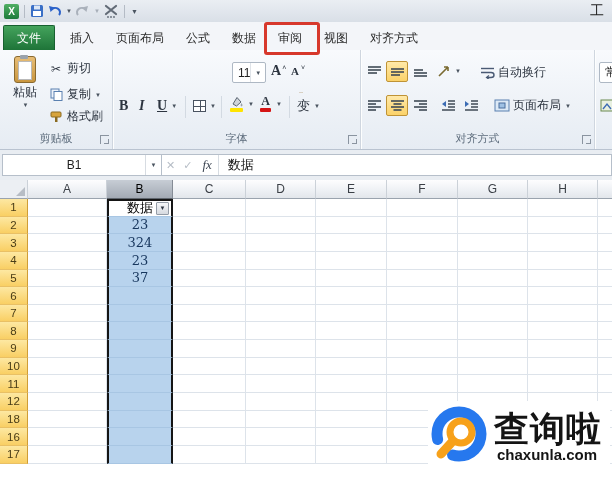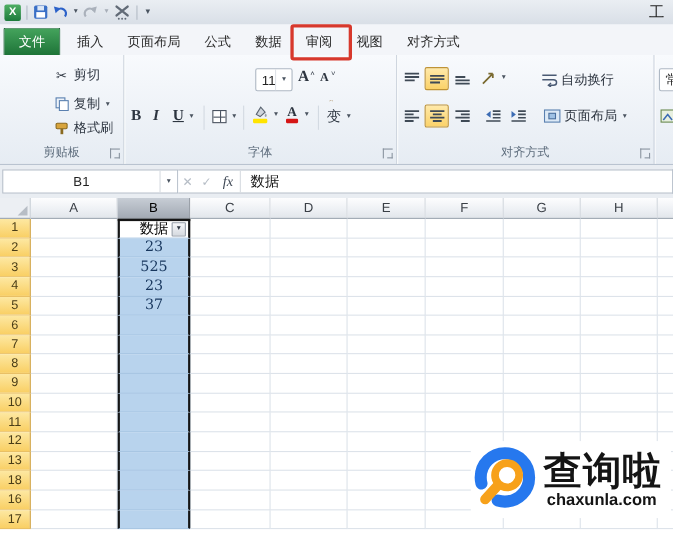--- a/index.html
+++ b/index.html
@@ -157,20 +157,28 @@
     <span class="tab">数据</span>
     <span class="tab">审阅</span>
     <span class="tab">视图</span>
     <span class="tab">对齐方式</span>
   </div>
   <div id="red-box" style="left: 264px; top: 22px; width: 50px; height: 27px; border-color: rgb(215, 56, 44);"></div>
 
   <div id="ribbon">
 
     <div class="group" style="left:0;width:112px;">
+      <div class="rbtn" style="left:8px;top:6px;width:34px;flex-direction:column;gap:1px;">
+        <span style="display:block;width:20px;height:25px;background:linear-gradient(#e7bd76,#c9963f);border:1px solid #8a6a30;border-radius:3px;position:relative;">
+          <span style="position:absolute;left:3px;top:4px;width:12px;height:17px;background:#fff;border:1px solid #b9b9b9;"></span>
+          <span style="position:absolute;left:5px;top:-2px;width:8px;height:4px;background:#9aa2ab;border-radius:1px;"></span>
+        </span>
+        <span>粘贴</span>
+        <span class="mini-drop">▼</span>
+      </div>
       <div class="rbtn" style="left:48px;top:10px;">
         <span class="icon16">✂</span>
         <span>剪切</span>
       </div>
       <div class="rbtn" style="left:48px;top:36px;">
         <span class="icon16">
           <svg width="13" height="13">
               <rect x="1" y="1" width="8" height="9" fill="#eef3fa" stroke="#5a80b0"></rect>
               <rect x="4" y="3.5" width="8" height="9" fill="#fff" stroke="#5a80b0"></rect>
             </svg>
@@ -276,21 +284,21 @@
               <line x1="1" y1="11" x2="14" y2="11"></line>
             </g>
           </svg>
       </div>
       <div class="rbtn" style="left:76px;top:14px;">
         <svg width="14" height="14">
             <path d="M2 12 L11 3 M11 3 l-4 0 M11 3 l0 4" stroke="#7a6a30" stroke-width="1.6" fill="none"></path>
           </svg>
         <span class="mini-drop">▼</span>
       </div>
-      <div class="rbtn" style="left:130px;top:14px;">
+      <div class="rbtn" style="left:118px;top:14px;">
         <span class="icon16">
           <svg width="15" height="13">
               <g stroke="#4a5a74" stroke-width="1.4" fill="none">
                 <line x1="1" y1="2.5" x2="14" y2="2.5"></line>
                 <path d="M1 6.5 H11 q3 0 3 2.5 q0 2.5 -3 2.5 H7"></path>
                 <path d="M9 9.5 L6.5 11.5 L9 13.2" stroke-width="1.2"></path>
               </g>
             </svg>
         </span>
         <span>自动换行</span>
@@ -431,21 +439,21 @@
           <div class="cell" style="width: 70px;"></div>
           <div class="cell" style="width: 71px;"></div>
           <div class="cell" style="width: 71px;"></div>
           <div class="cell" style="width: 70px;"></div>
           <div class="cell" style="width: 70px;"></div>
           <div class="cell filler"></div>
         </div>
         <div class="grid-row">
           <div class="row-header">3</div>
           <div class="cell" style="width: 79px;"></div>
-          <div class="cell sel-col" style="width: 66px;">525</div>
+          <div class="cell sel-col" style="width: 66px;">324</div>
           <div class="cell" style="width: 73px;"></div>
           <div class="cell" style="width: 70px;"></div>
           <div class="cell" style="width: 71px;"></div>
           <div class="cell" style="width: 71px;"></div>
           <div class="cell" style="width: 70px;"></div>
           <div class="cell" style="width: 70px;"></div>
           <div class="cell filler"></div>
         </div>
         <div class="grid-row">
           <div class="row-header">4</div>
@@ -538,32 +546,20 @@
           <div class="cell" style="width: 73px;"></div>
           <div class="cell" style="width: 70px;"></div>
           <div class="cell" style="width: 71px;"></div>
           <div class="cell" style="width: 71px;"></div>
           <div class="cell" style="width: 70px;"></div>
           <div class="cell" style="width: 70px;"></div>
           <div class="cell filler"></div>
         </div>
         <div class="grid-row">
           <div class="row-header">12</div>
-          <div class="cell" style="width: 79px;"></div>
-          <div class="cell sel-col" style="width: 66px;"></div>
-          <div class="cell" style="width: 73px;"></div>
-          <div class="cell" style="width: 70px;"></div>
-          <div class="cell" style="width: 71px;"></div>
-          <div class="cell" style="width: 71px;"></div>
-          <div class="cell" style="width: 70px;"></div>
-          <div class="cell" style="width: 70px;"></div>
-          <div class="cell filler"></div>
-        </div>
-        <div class="grid-row">
-          <div class="row-header">13</div>
           <div class="cell" style="width: 79px;"></div>
           <div class="cell sel-col" style="width: 66px;"></div>
           <div class="cell" style="width: 73px;"></div>
           <div class="cell" style="width: 70px;"></div>
           <div class="cell" style="width: 71px;"></div>
           <div class="cell" style="width: 71px;"></div>
           <div class="cell" style="width: 70px;"></div>
           <div class="cell" style="width: 70px;"></div>
           <div class="cell filler"></div>
         </div>

